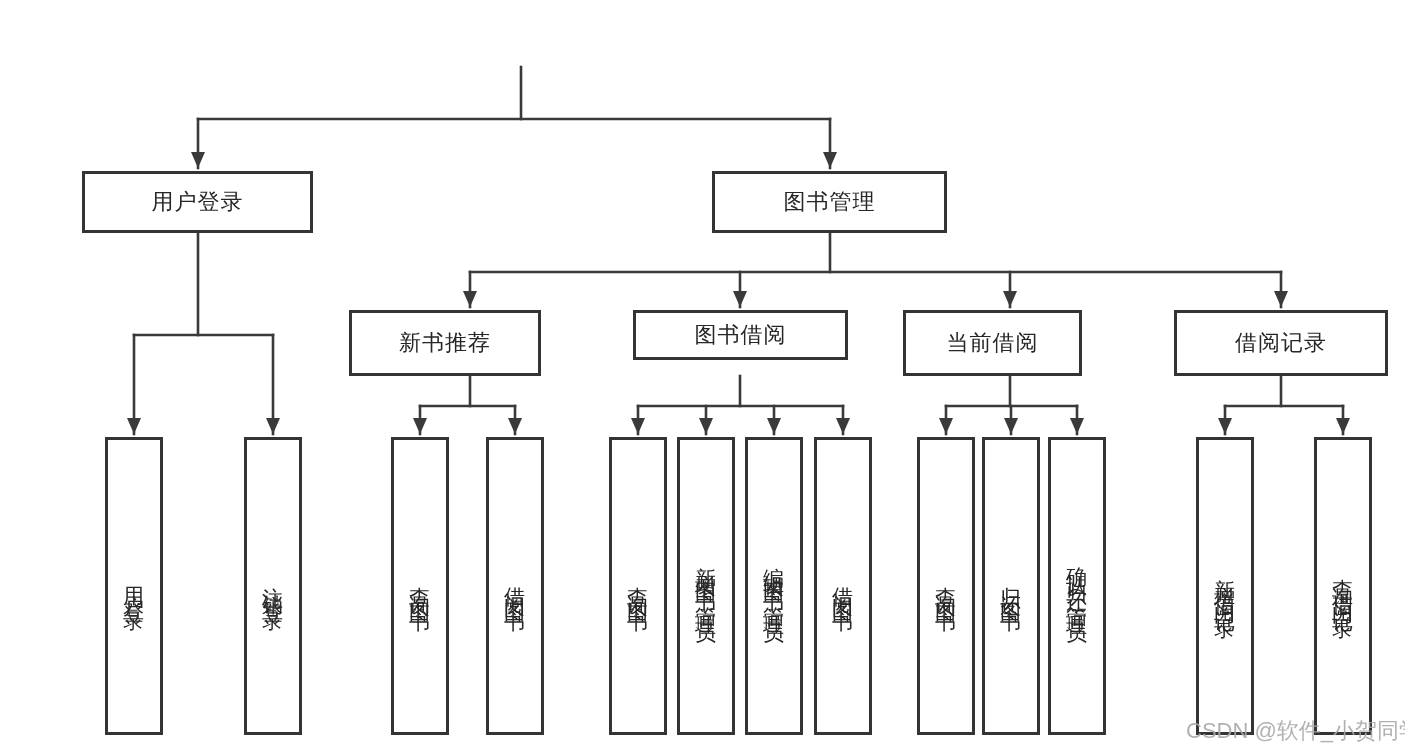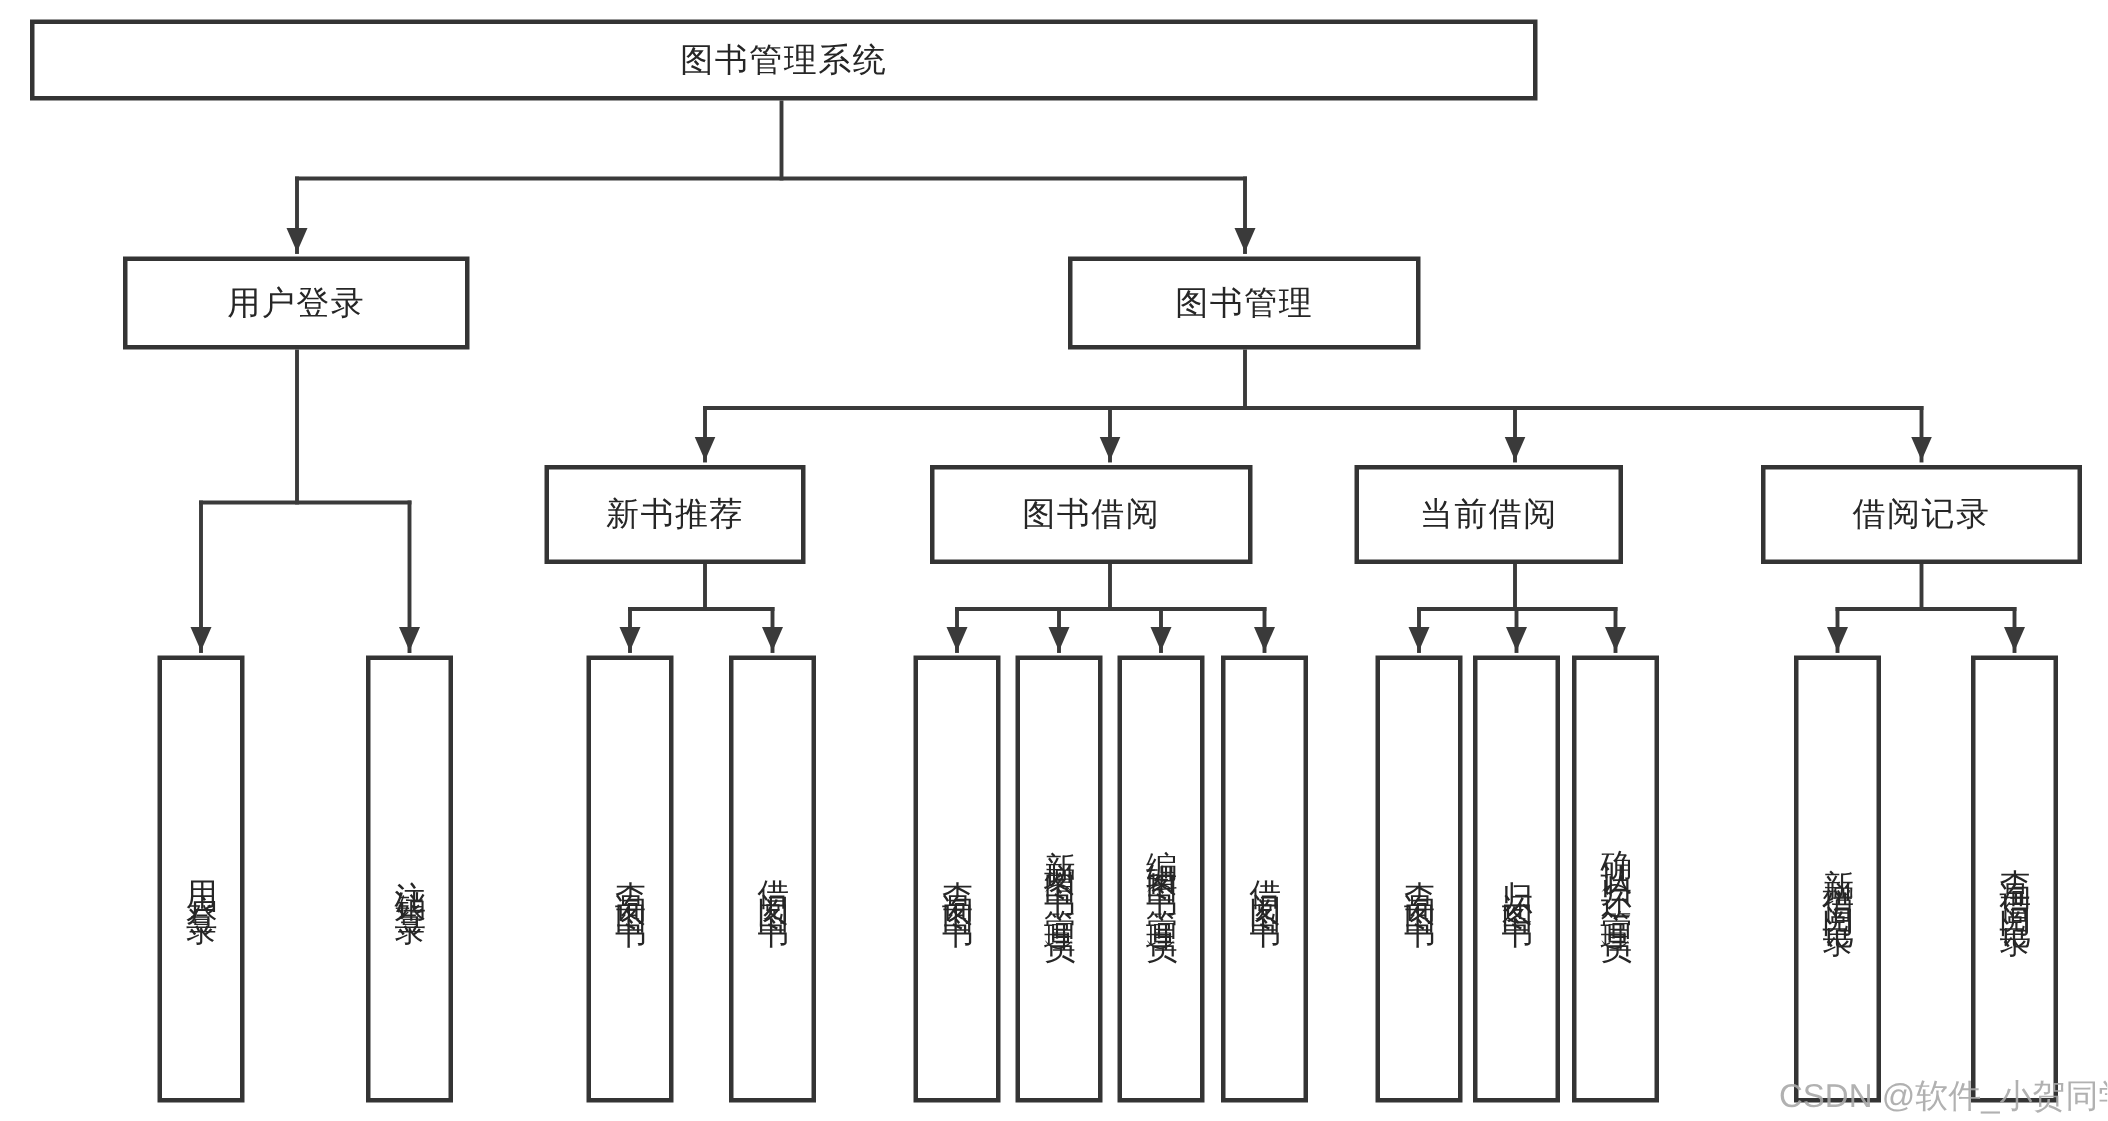--- a/index.html
+++ b/index.html
@@ -97,27 +97,26 @@
     <line x1="946" y1="406" x2="946" y2="434" marker-end="url(#arrow)"></line>
     <line x1="1011" y1="406" x2="1011" y2="434" marker-end="url(#arrow)"></line>
     <line x1="1077" y1="406" x2="1077" y2="434" marker-end="url(#arrow)"></line>
 
     <line x1="1281" y1="376" x2="1281" y2="406"></line>
     <line x1="1225" y1="406" x2="1343" y2="406"></line>
     <line x1="1225" y1="406" x2="1225" y2="434" marker-end="url(#arrow)"></line>
     <line x1="1343" y1="406" x2="1343" y2="434" marker-end="url(#arrow)"></line>
   </svg>
 
-  <div class="box h-box" style="left:20px; top:13px; width:1005px; height:54px;">图书管理系统</div>
 
   <div class="box h-box" style="left:82px; top:171px; width:231px; height:62px;">用户登录</div>
   <div class="box h-box" style="left:712px; top:171px; width:235px; height:62px;">图书管理</div>
 
-  <div class="box h-box" style="left:363px; top:310px; width:174px; height:66px;">新书推荐</div>
-  <div class="box h-box" style="left:620px; top:310px; width:215px; height:66px;">图书借阅</div>
+  <div class="box h-box" style="left:349px; top:310px; width:192px; height:66px;">新书推荐</div>
+  <div class="box h-box" style="left:633px; top:310px; width:215px; height:50px;">图书借阅</div>
   <div class="box h-box" style="left:903px; top:310px; width:179px; height:66px;">当前借阅</div>
   <div class="box h-box" style="left:1174px; top:310px; width:214px; height:66px;">借阅记录</div>
 
   <div class="box v-box" style="left:105px; top:437px; width:58px; height:298px;">用户登录</div>
   <div class="box v-box" style="left:244px; top:437px; width:58px; height:298px;">注销登录</div>
 
   <div class="box v-box" style="left:391px; top:437px; width:58px; height:298px;">查询图书</div>
   <div class="box v-box" style="left:486px; top:437px; width:58px; height:298px;">借阅图书</div>
 
   <div class="box v-box" style="left:609px; top:437px; width:58px; height:298px;">查询图书</div>

